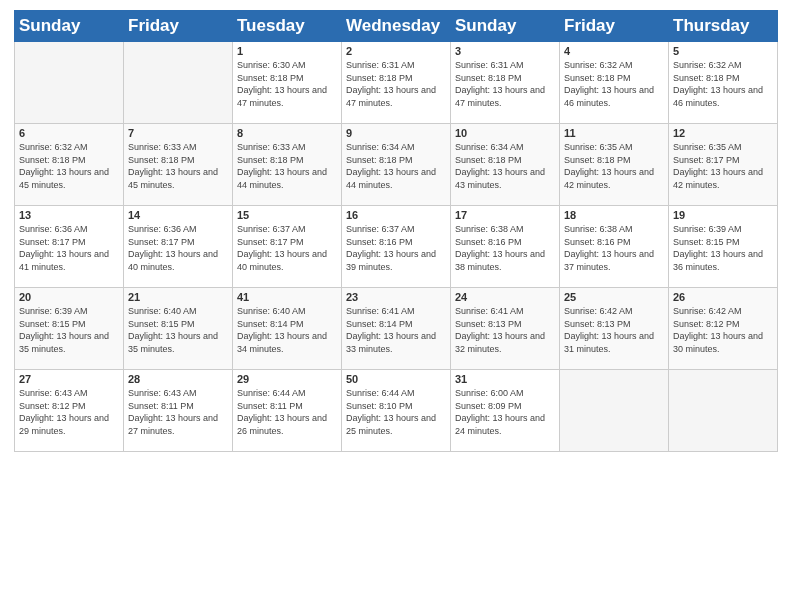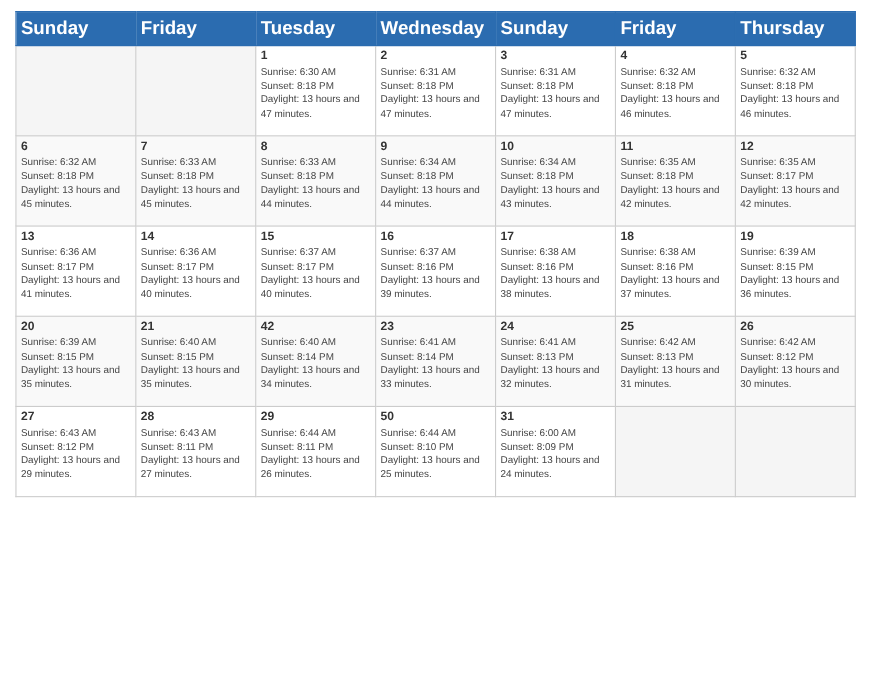--- a/index.html
+++ b/index.html
@@ -232,21 +232,21 @@
 Sunset: 8:15 PM
 Daylight: 13 hours and 35 minutes.</div>
           </td>
           <td>
             <span class="day-number">21</span>
             <div class="day-info" style="white-space: pre-line;">Sunrise: 6:40 AM
 Sunset: 8:15 PM
 Daylight: 13 hours and 35 minutes.</div>
           </td>
           <td>
-            <span class="day-number">42</span>
+            <span class="day-number">41</span>
             <div class="day-info" style="white-space: pre-line;">Sunrise: 6:40 AM
 Sunset: 8:14 PM
 Daylight: 13 hours and 34 minutes.</div>
           </td>
           <td>
             <span class="day-number">23</span>
             <div class="day-info" style="white-space: pre-line;">Sunrise: 6:41 AM
 Sunset: 8:14 PM
 Daylight: 13 hours and 33 minutes.</div>
           </td>

